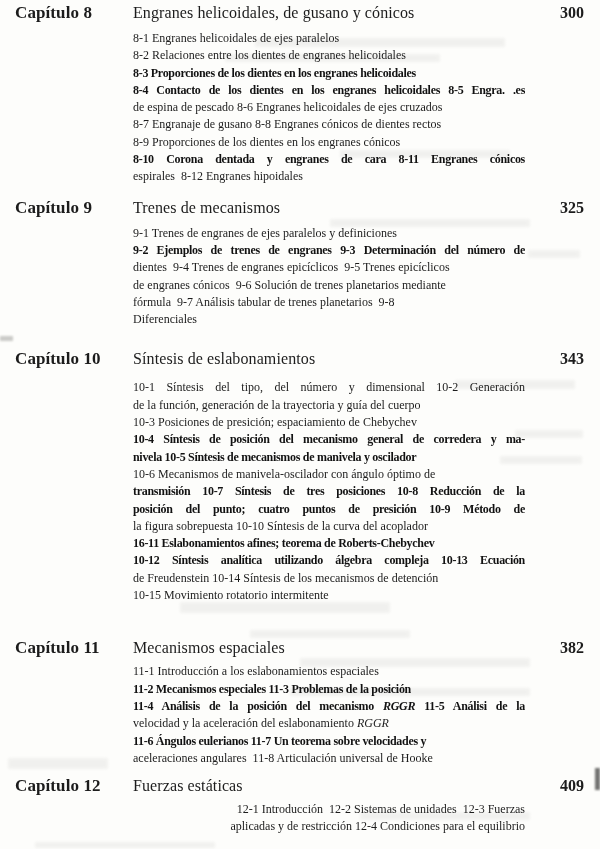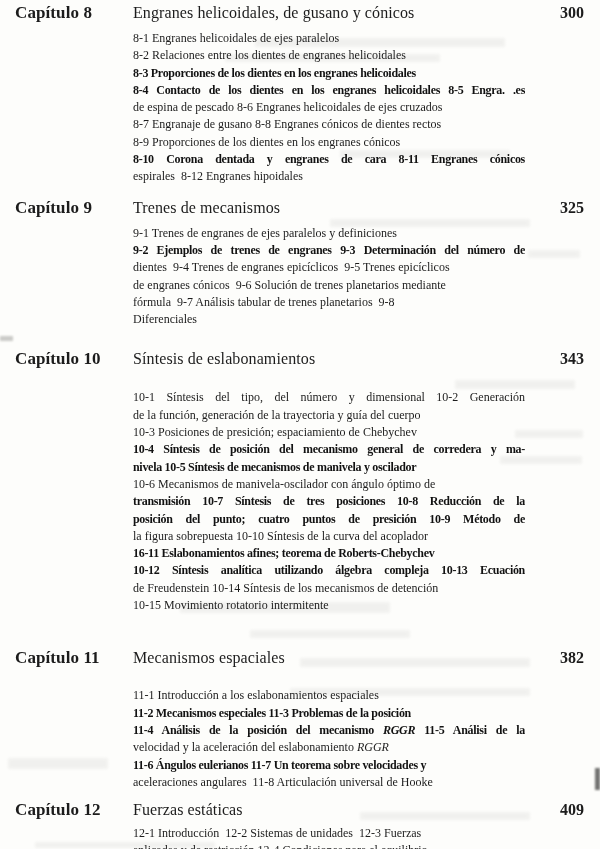--- a/index.html
+++ b/index.html
@@ -36,23 +36,23 @@
   .chapter-page{
     flex:none;
     font-size:16px;font-weight:600;
   }
   .sections{
     margin:4px 0 0 133px;
     width:392px;
     font-size:12px;
     line-height:17.3px;
   }
-  .chapter:nth-of-type(3) .sections{margin-top:17px;}
-  .chapter:nth-of-type(4) .sections{margin-top:16px;}
-  .chapter:nth-of-type(5) .sections{margin-top:2px;}
+  .chapter:nth-of-type(3) .sections{margin-top:7px;}
+  .chapter:nth-of-type(4) .sections{margin-top:2px;}
+  .chapter:nth-of-type(5) .sections{margin-top:2px;text-align:right;}
   .line{
     white-space:pre-wrap;
     max-height:17.3px;overflow:hidden;
   }
   .line.b{font-weight:bold;letter-spacing:-0.3px;color:#121212;}
   .line.j{
     white-space:normal;
     text-align:justify;
     -moz-text-align-last:justify;
     text-align-last:justify;

